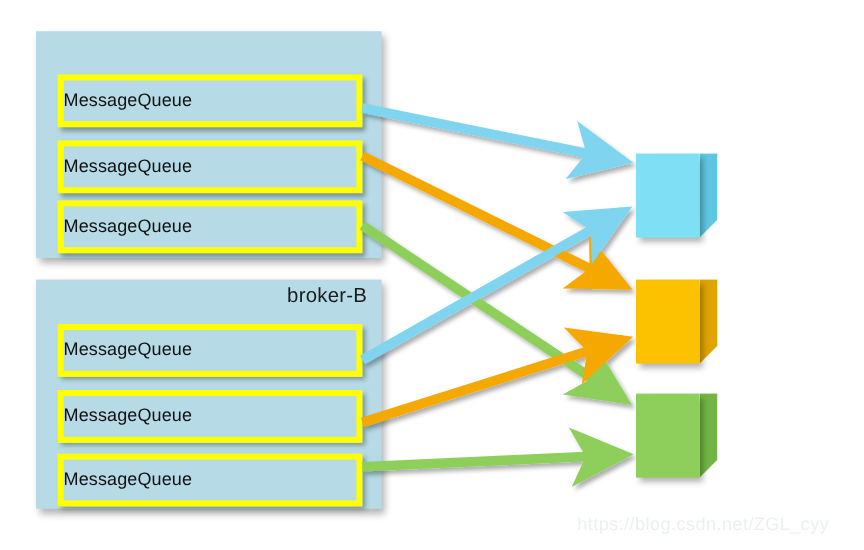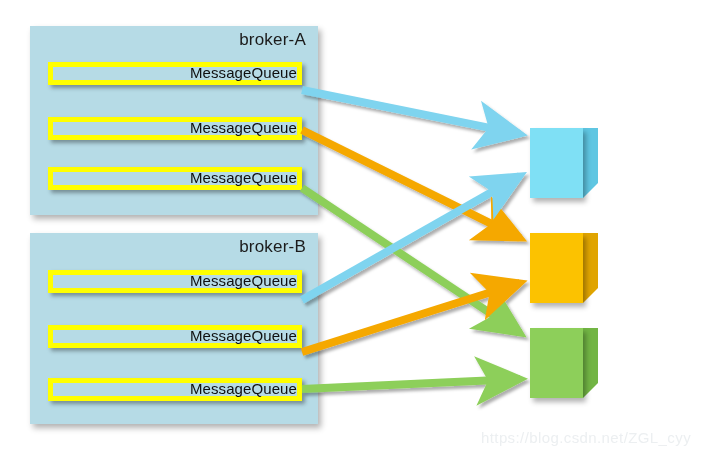--- a/index.html
+++ b/index.html
@@ -18,26 +18,26 @@
   #broker-b{left:30px;top:233px;width:288px;height:191px;}
 
   .broker-title{
     position:absolute;right:12px;top:4px;
     font-size:17px;color:#1b1b1b;letter-spacing:.2px;
     white-space:nowrap;
   }
 
   
   .mq{
-    position:absolute;left:18px;width:254px;height:23px;
+    position:absolute;left:18px;width:254px;height:44px;
     border:5px solid #ffff00;
     background:#b6dbe6;
     box-sizing:border-box;
     box-shadow:3px 3px 4px rgba(0,0,0,.35);
-    display:flex;align-items:center;justify-content:flex-end;
+    display:flex;align-items:center;justify-content:flex-start;
   }
   .mq span{
     font-size:15px;color:#101010;letter-spacing:.1px;
     transform:translateY(-1px);
   }
 
   
   #cluster{
     position:absolute;left:462px;top:38px;width:236px;height:382px;
     border-radius:20px;
@@ -76,21 +76,20 @@
     font-size:15px;color:#eceff1;letter-spacing:.4px;
     white-space:nowrap;
   }
 </style>
 </head>
 <body>
 
 <div class="stage">
 
   <div class="broker" id="broker-a">
-    <div class="broker-title">broker-A</div>
     <div class="mq" style="top:36px">
       <span>MessageQueue</span>
       </div>
     <div class="mq" style="top:91px">
       <span>MessageQueue</span>
       </div>
     <div class="mq" style="top:141px">
       <span>MessageQueue</span>
       </div>
   </div>

